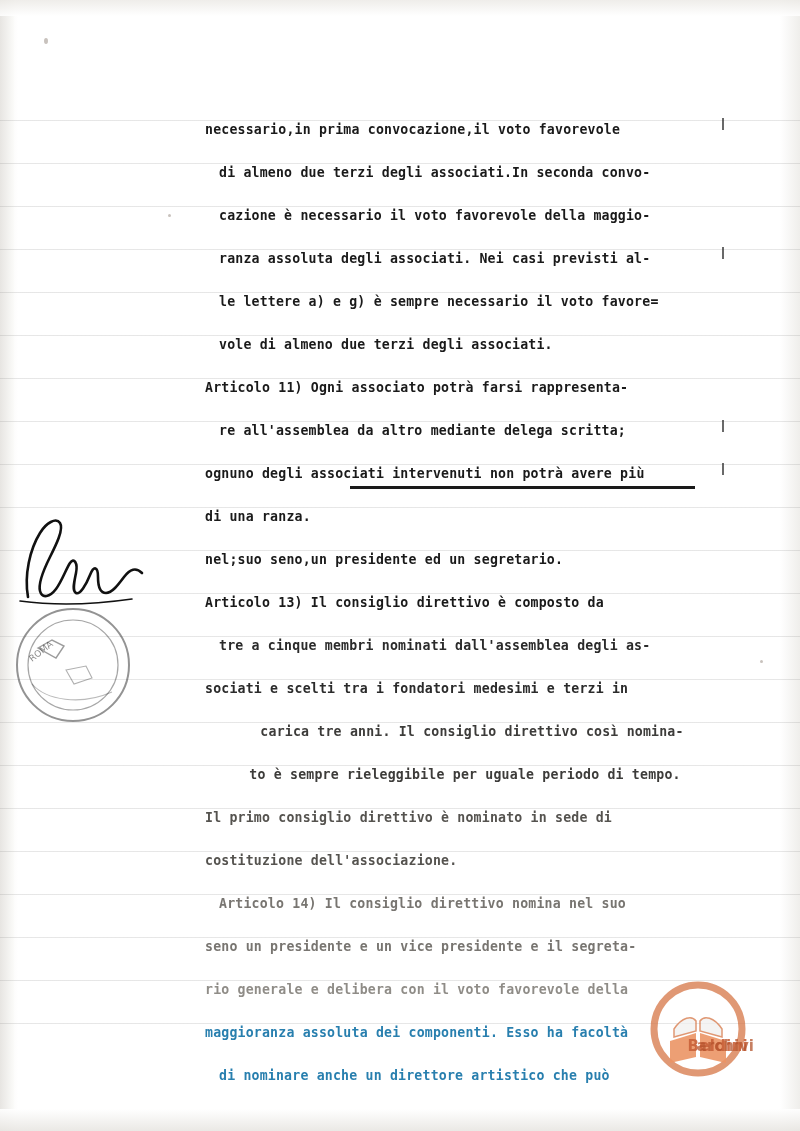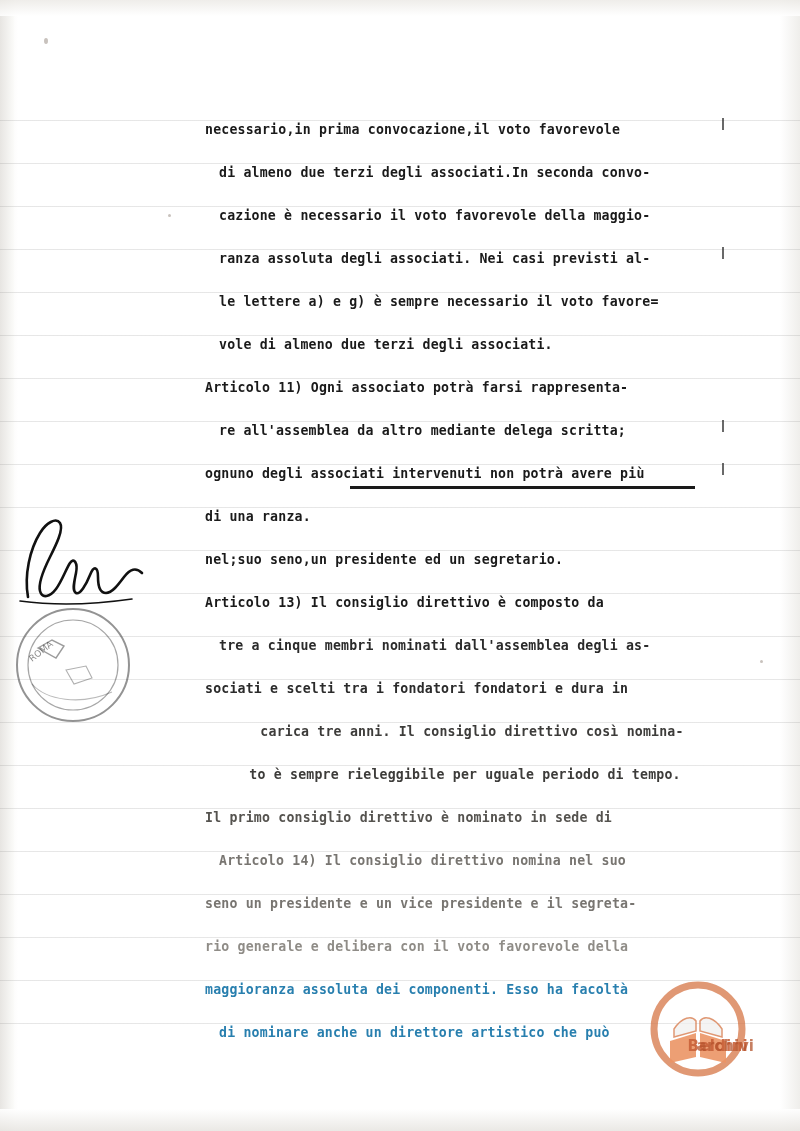--- a/index.html
+++ b/index.html
@@ -182,24 +182,25 @@
     <div class="line indent f1">ranza assoluta degli associati. Nei casi previsti al-</div>
     <div class="line indent f1">le lettere a) e g) è sempre necessario il voto favore=</div>
     <div class="line indent f1">vole di almeno due terzi degli associati.</div>
     <div class="line f1">Articolo 11) Ogni associato potrà farsi rappresenta-</div>
     <div class="line indent f1">re all'assemblea da altro mediante delega scritta;</div>
     <div class="line f1">ognuno degli associati intervenuti non potrà avere più</div>
     <div class="line f1">di una ranza.</div>
     <div class="line f1">nel;suo seno,un presidente ed un segretario.</div>
     <div class="line f1">Articolo 13) Il consiglio direttivo è composto da</div>
     <div class="line indent f2">tre a cinque membri nominati dall'assemblea degli as-</div>
-    <div class="line f2">sociati e scelti tra i fondatori fondatori e dura in</div>
+    <div class="line f2">sociati e scelti tra i fondatori medesimi e terzi in</div>
     <div class="line indent f3">carica tre anni. Il consiglio direttivo così nomina-</div>
     <div class="line f3">to è sempre rieleggibile per uguale periodo di tempo.</div>
     <div class="line f4">Il primo consiglio direttivo è nominato in sede di</div>
+    <div class="line f4">costituzione dell'associazione.</div>
     <div class="line indent f5">Articolo 14) Il consiglio direttivo nomina nel suo</div>
     <div class="line f5">seno un presidente e un vice presidente e il segreta-</div>
     <div class="line f6">rio generale e delibera con il voto favorevole della</div>
     <div class="line f7">maggioranza assoluta dei componenti. Esso ha facoltà</div>
     <div class="line indent f7">di nominare anche un direttore artistico che può</div>
 
   </div>
 
   <div class="strikeline"></div>
 

